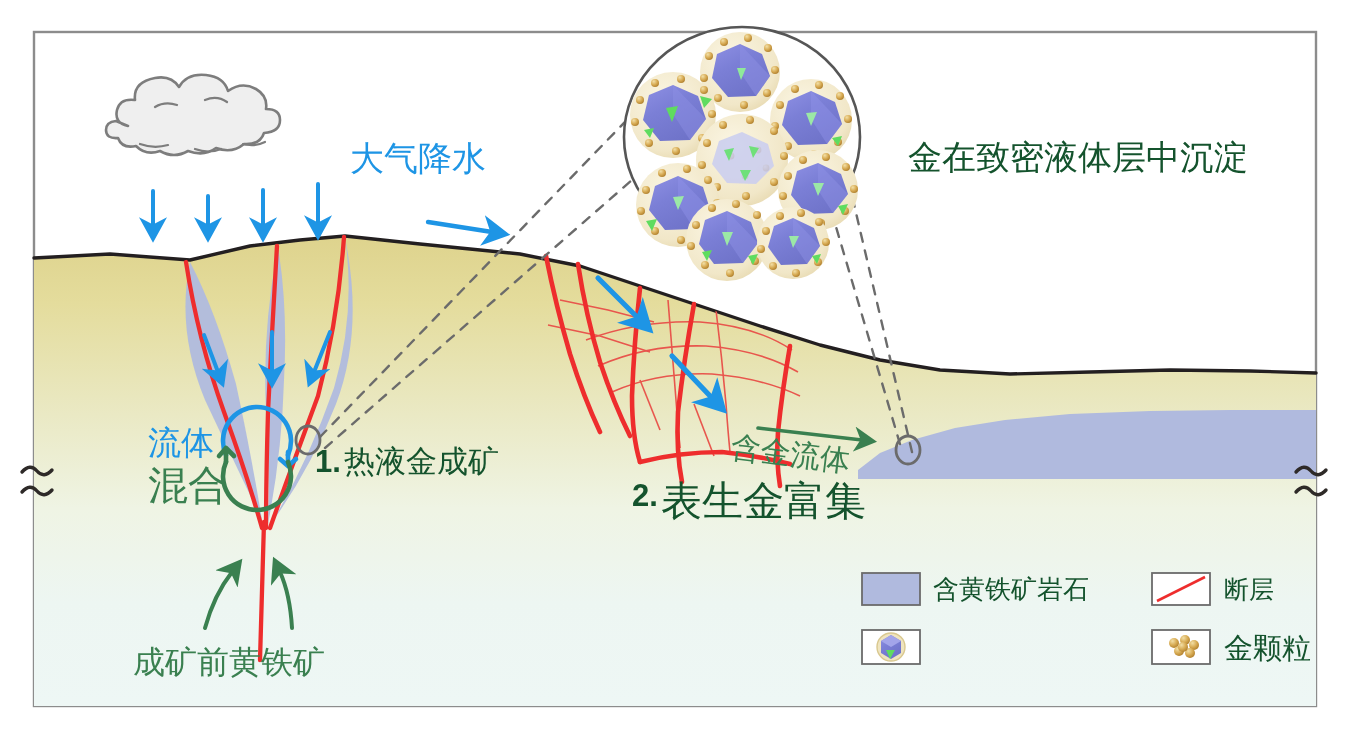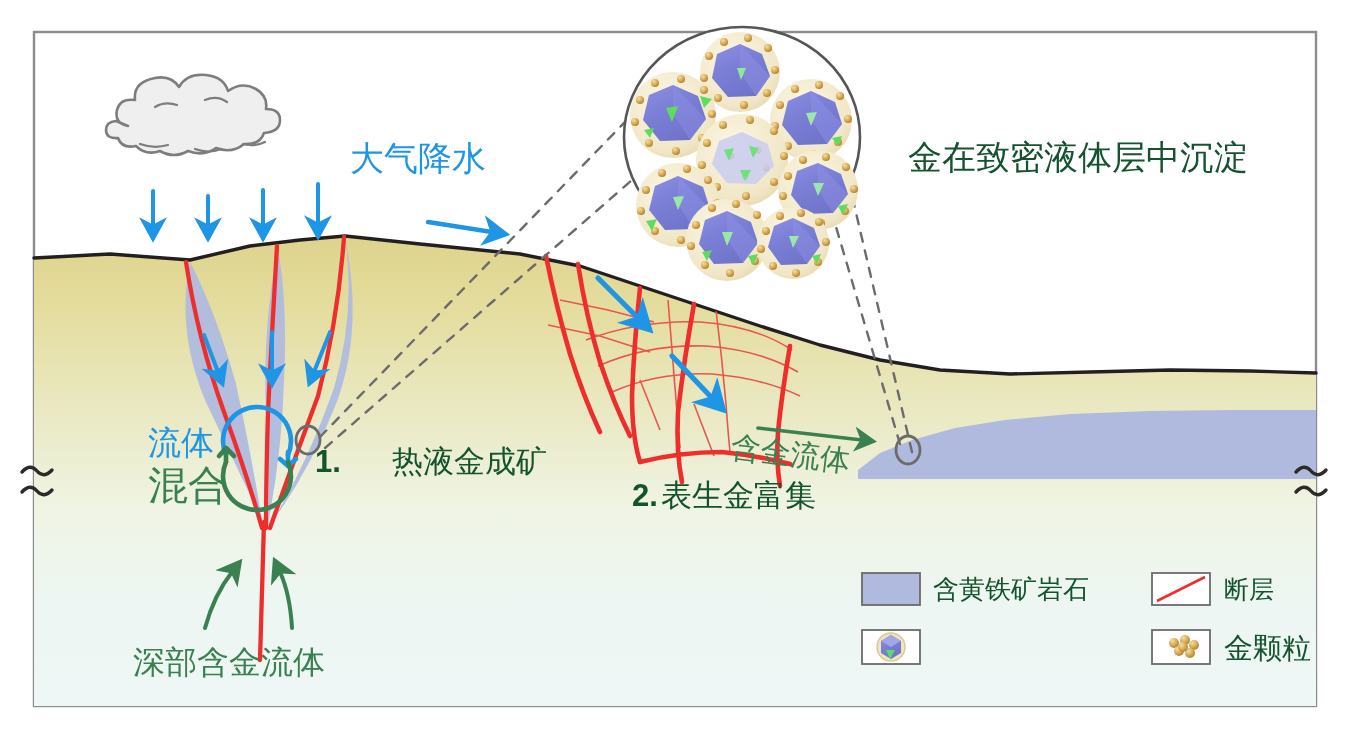--- a/index.html
+++ b/index.html
@@ -362,29 +362,29 @@
           <circle cx="1183" cy="647" r="5"></circle>
       </g>
     </g>
   </svg>
 
   <div class="lbl t-blue" style="left:350px;top:139px;font-size:34px;font-weight:500;">大气降水</div>
 
   <div class="lbl t-blue" style="left:148px;top:425px;font-size:33px;font-weight:500;text-align:right;">流体</div>
   <div class="lbl t-green" style="left:148px;top:463px;font-size:40px;font-weight:500;">混合</div>
 
-  <div class="lbl t-green" style="left:133px;top:645px;font-size:32px;font-weight:500;">深部含金流体</div>
+  <div class="lbl t-green" style="left:133px;top:645px;font-size:32px;font-weight:500;">成矿前黄铁矿</div>
 
   <div class="lbl t-green" style="left:733px;top:430px;font-size:30px;font-weight:500;transform:rotate(7deg);transform-origin:0 0;">含金流体</div>
 
   <div class="lbl t-dark" style="left:908px;top:138px;font-size:34px;">金在致密液体层中沉淀</div>
 
   <div class="lbl t-dark" style="left:315px;top:445px;font-size:31px;font-weight:bold;">1.</div>
-  <div class="lbl t-dark" style="left:344px;top:445px;font-size:31px;margin-left:48px;">热液金成矿</div>
+  <div class="lbl t-dark" style="left:344px;top:445px;font-size:31px;">热液金成矿</div>
 
   <div class="lbl t-dark" style="left:632px;top:479px;font-size:31px;font-weight:bold;">2.</div>
-  <div class="lbl t-dark" style="left:661px;top:479px;font-size:31px;">表生金富集</div>
+  <div class="lbl t-dark" style="left:661px;top:479px;font-size:41px;">表生金富集</div>
 
   <div class="lbl t-dark" style="left:933px;top:575px;font-size:26px;">含黄铁矿岩石</div>
   <div class="lbl t-dark" style="left:1224px;top:575px;font-size:25px;">断层</div>
   <div class="lbl t-dark" style="left:1224px;top:632px;font-size:29px;">金颗粒</div>
 
 </div>
 
 </body></html>

